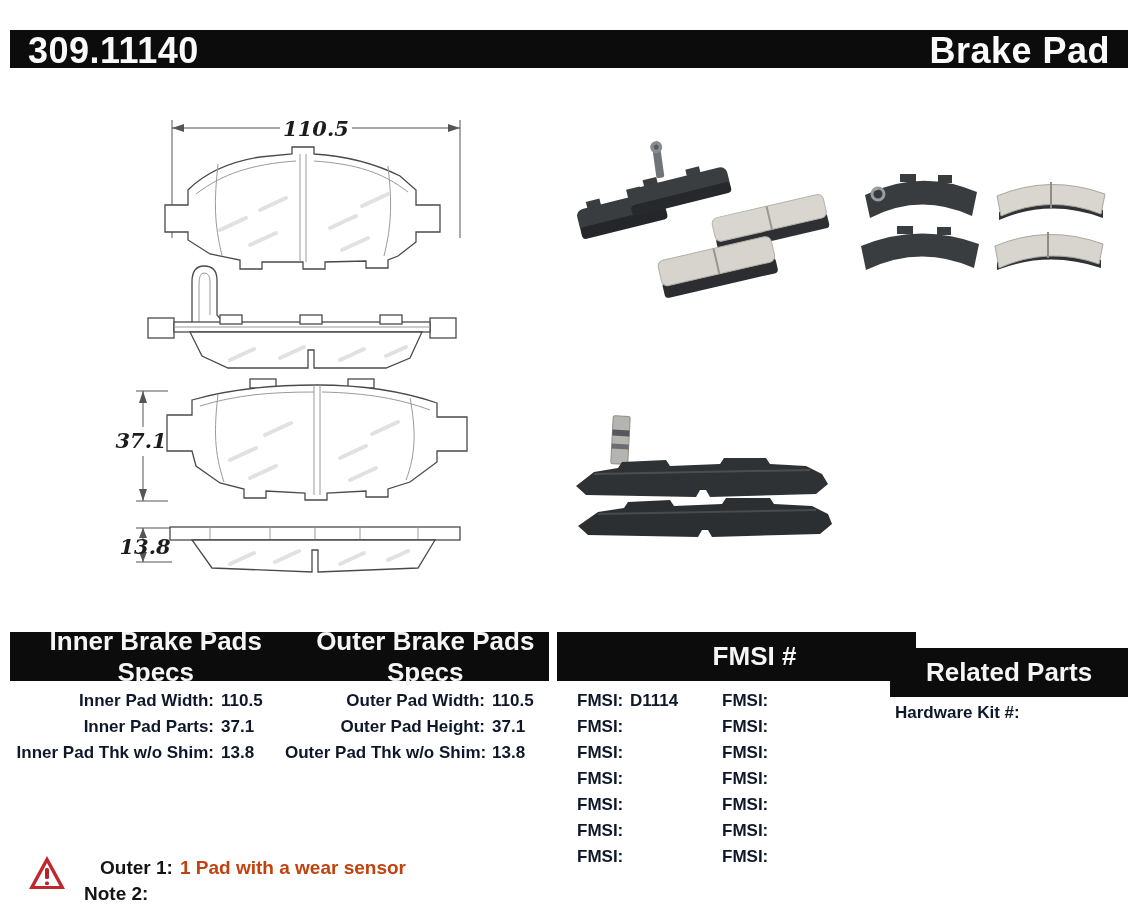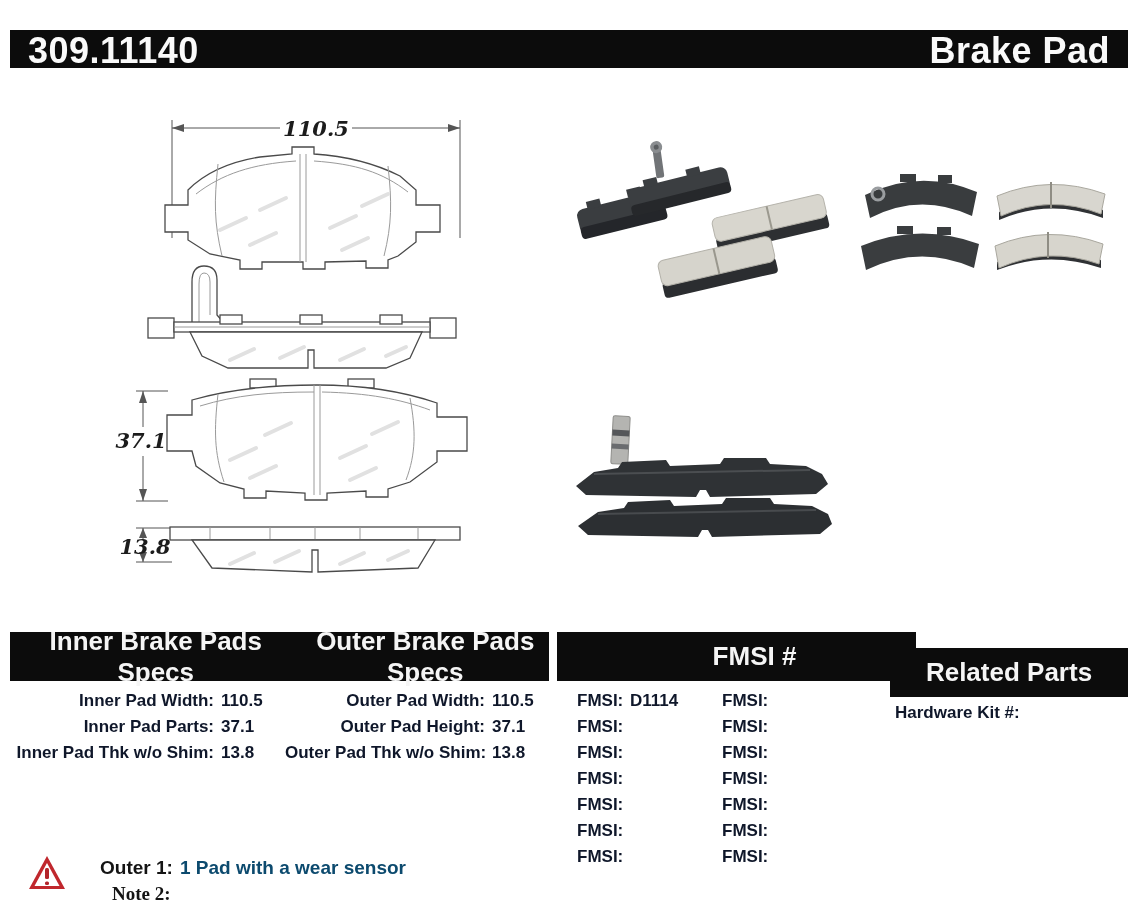--- a/index.html
+++ b/index.html
@@ -24,21 +24,21 @@
   
   .spec-col{display:flex;flex-direction:column;}
   .spec-row{display:flex;height:26px;align-items:center;font-size:17px;font-weight:bold;color:#0f172a;white-space:nowrap;}
   .spec-label{width:200px;text-align:right;}
   .spec-value{margin-left:7px;}
   .fmsi-row .spec-label{width:46px;margin-left:12px;}
   .related-row .spec-label{width:132px;}
   
   .note-row{display:flex;align-items:baseline;font-size:19px;font-weight:bold;color:#141414;white-space:nowrap;}
   .note-label{width:80px;}
-  .note-red{color:#0c4a6e;}
+  .note-red{color:#c2410c;}
   svg text.dim{
     font-family:"DejaVu Serif",serif;font-style:italic;font-weight:bold;
     font-size:21px;fill:#1c1c1c;
   }
   .outline{fill:#ffffff;stroke:#4a4a4a;stroke-width:1.3;}
   .thin{fill:none;stroke:#9a9a9a;stroke-width:1;}
   .dimline{stroke:#555555;stroke-width:1;}
   .wm{stroke:#e1e1e1;stroke-width:4;stroke-linecap:round;fill:none;}
 </style>
 </head>
@@ -337,16 +337,16 @@
 <svg class="abs" style="left:28px;top:855px;" width="38" height="36" viewBox="0 0 38 36">
   <polygon points="19,1 37,34 1,34" fill="#c0272d"></polygon>
   <polygon points="19,8 31.5,31 6.5,31" fill="#ffffff"></polygon>
   <rect x="17" y="13" width="4" height="11" rx="1.5" fill="#b3252b"></rect>
   <rect x="17" y="26.5" width="4" height="3.5" rx="1.5" fill="#b3252b"></rect>
 </svg>
 <div class="abs note-row" style="left:100px;top:857px;">
   <span class="note-label">Outer 1:</span>
   <span class="note-red">1 Pad with a wear sensor</span>
 </div>
-<div class="abs note-row" style="left:112px;top:883px;font-family:Liberation Serif, serif;">
+<div class="abs note-row" style="left:84px;top:883px;">
   <span class="note-label">Note 2:</span>
   <span class="note-red"></span>
 </div>
 
 </body></html>

